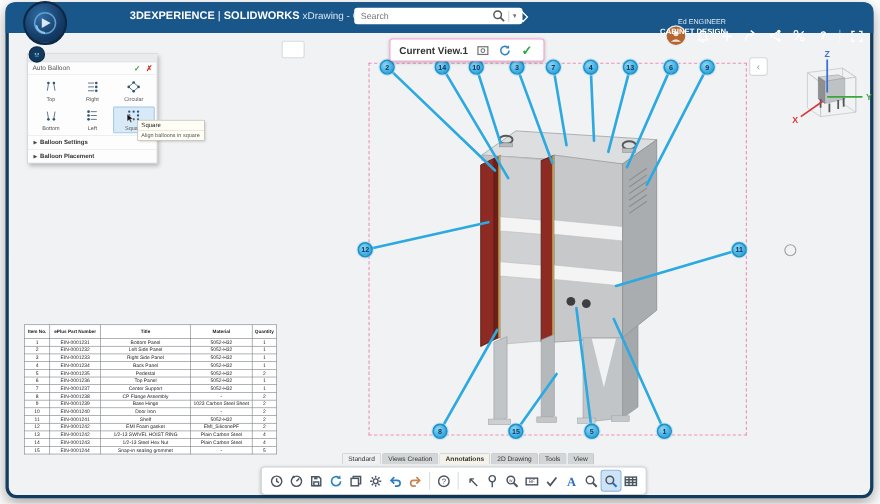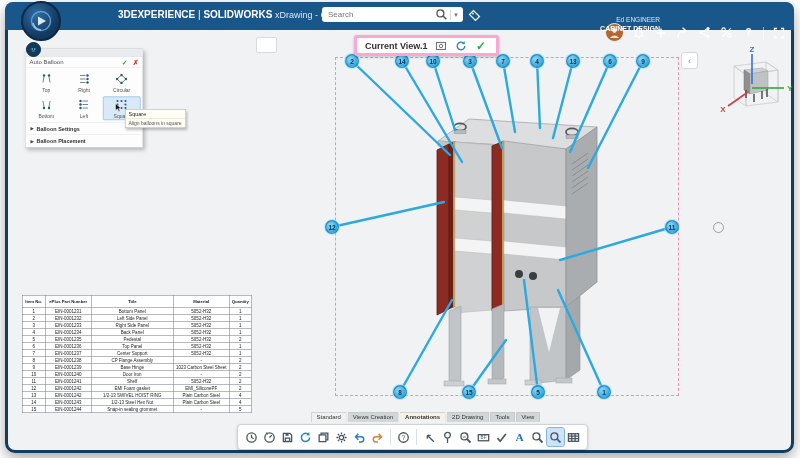--- a/index.html
+++ b/index.html
@@ -22,21 +22,21 @@
   .logo{
     position:absolute;left:21px;top:1px;width:36px;height:36px;border-radius:50%;
     background:radial-gradient(circle at 38% 32%,#2f6da5 0%,#153c66 60%,#0c2a4a 100%);
     border:2px solid #0b2946;z-index:9;display:flex;align-items:center;justify-content:center;
   }
   .brand{position:absolute;left:118px;top:9px;z-index:9;color:#fff;font-size:10px;white-space:nowrap;}
   .brand b{font-weight:bold;}
   .brand .doc{color:#d9e7f3;font-weight:normal;font-size:9px;}
   .brand .chev{font-size:7px;color:#d9e7f3;margin-left:3px;}
   .search{
-    position:absolute;left:322px;top:7px;width:141px;height:15px;z-index:9;
+    position:absolute;left:322px;top:7px;width:153px;height:15px;z-index:9;
     background:#fff;border-radius:3px;display:flex;align-items:center;padding:0 4px;box-sizing:border-box;justify-content:flex-end;
   }
   .search input{
     border:none;outline:none;flex:1;font-size:8px;color:#444;background:transparent;
     font-family:"Liberation Sans",sans-serif;min-width:0;
   }
   .search .sdiv{width:1px;height:10px;background:#d8d8d8;margin:0 2px;}
   .tag-icon{position:absolute;left:468px;top:8px;z-index:9;}
   .tb-right{position:absolute;right:14px;top:16px;z-index:9;display:flex;align-items:center;gap:7px;}
   .userblock{transform:scale(0.5);transform-origin:100% 0;text-align:right;color:#fff;line-height:1.25;white-space:nowrap;width:130px;margin-right:-62px;}
@@ -65,21 +65,21 @@
     position:absolute;left:681px;top:52px;width:15px;height:15px;z-index:6;
     background:#fff;border:1px solid #d5d8da;border-radius:3px;color:#8a8e92;
     font-size:9px;display:flex;align-items:center;justify-content:center;
   }
   .rot-handle{position:absolute;left:713px;top:222px;width:9px;height:9px;border:1px solid #9aa0a4;border-radius:50%;z-index:6;}
   #triad{position:absolute;left:712px;top:44px;z-index:6;}
 
   
   .cv-bar{
     position:absolute;left:354px;top:35px;height:21px;z-index:10;
-    background:#fff;border:3px solid #f9a8d4;border-radius:3px;box-shadow:0 1px 3px rgba(0,0,0,.2);
+    background:#fff;border:1px solid #f9a8d4;border-radius:3px;box-shadow:0 1px 3px rgba(0,0,0,.2);
     display:flex;align-items:center;gap:7px;padding:0 8px;box-sizing:border-box;
   }
   .cv-label{font-size:9px;font-weight:bold;color:#333;white-space:nowrap;}
   .cv-ic{width:13px;height:13px;display:flex;align-items:center;justify-content:center;}
 
   
   #ab-layer{position:absolute;left:25px;top:42px;width:640px;height:240px;transform:scale(.5);transform-origin:0 0;z-index:11;}
   .ab-robot{position:absolute;left:2px;top:0;width:26px;height:26px;border-radius:50%;background:#13395d;border:2px solid #0d2b47;z-index:3;display:flex;align-items:center;justify-content:center;}
   .ab-dialog{
     position:absolute;left:0;top:13px;width:234px;background:#fdfdfd;border:1px solid #c2c6ca;

